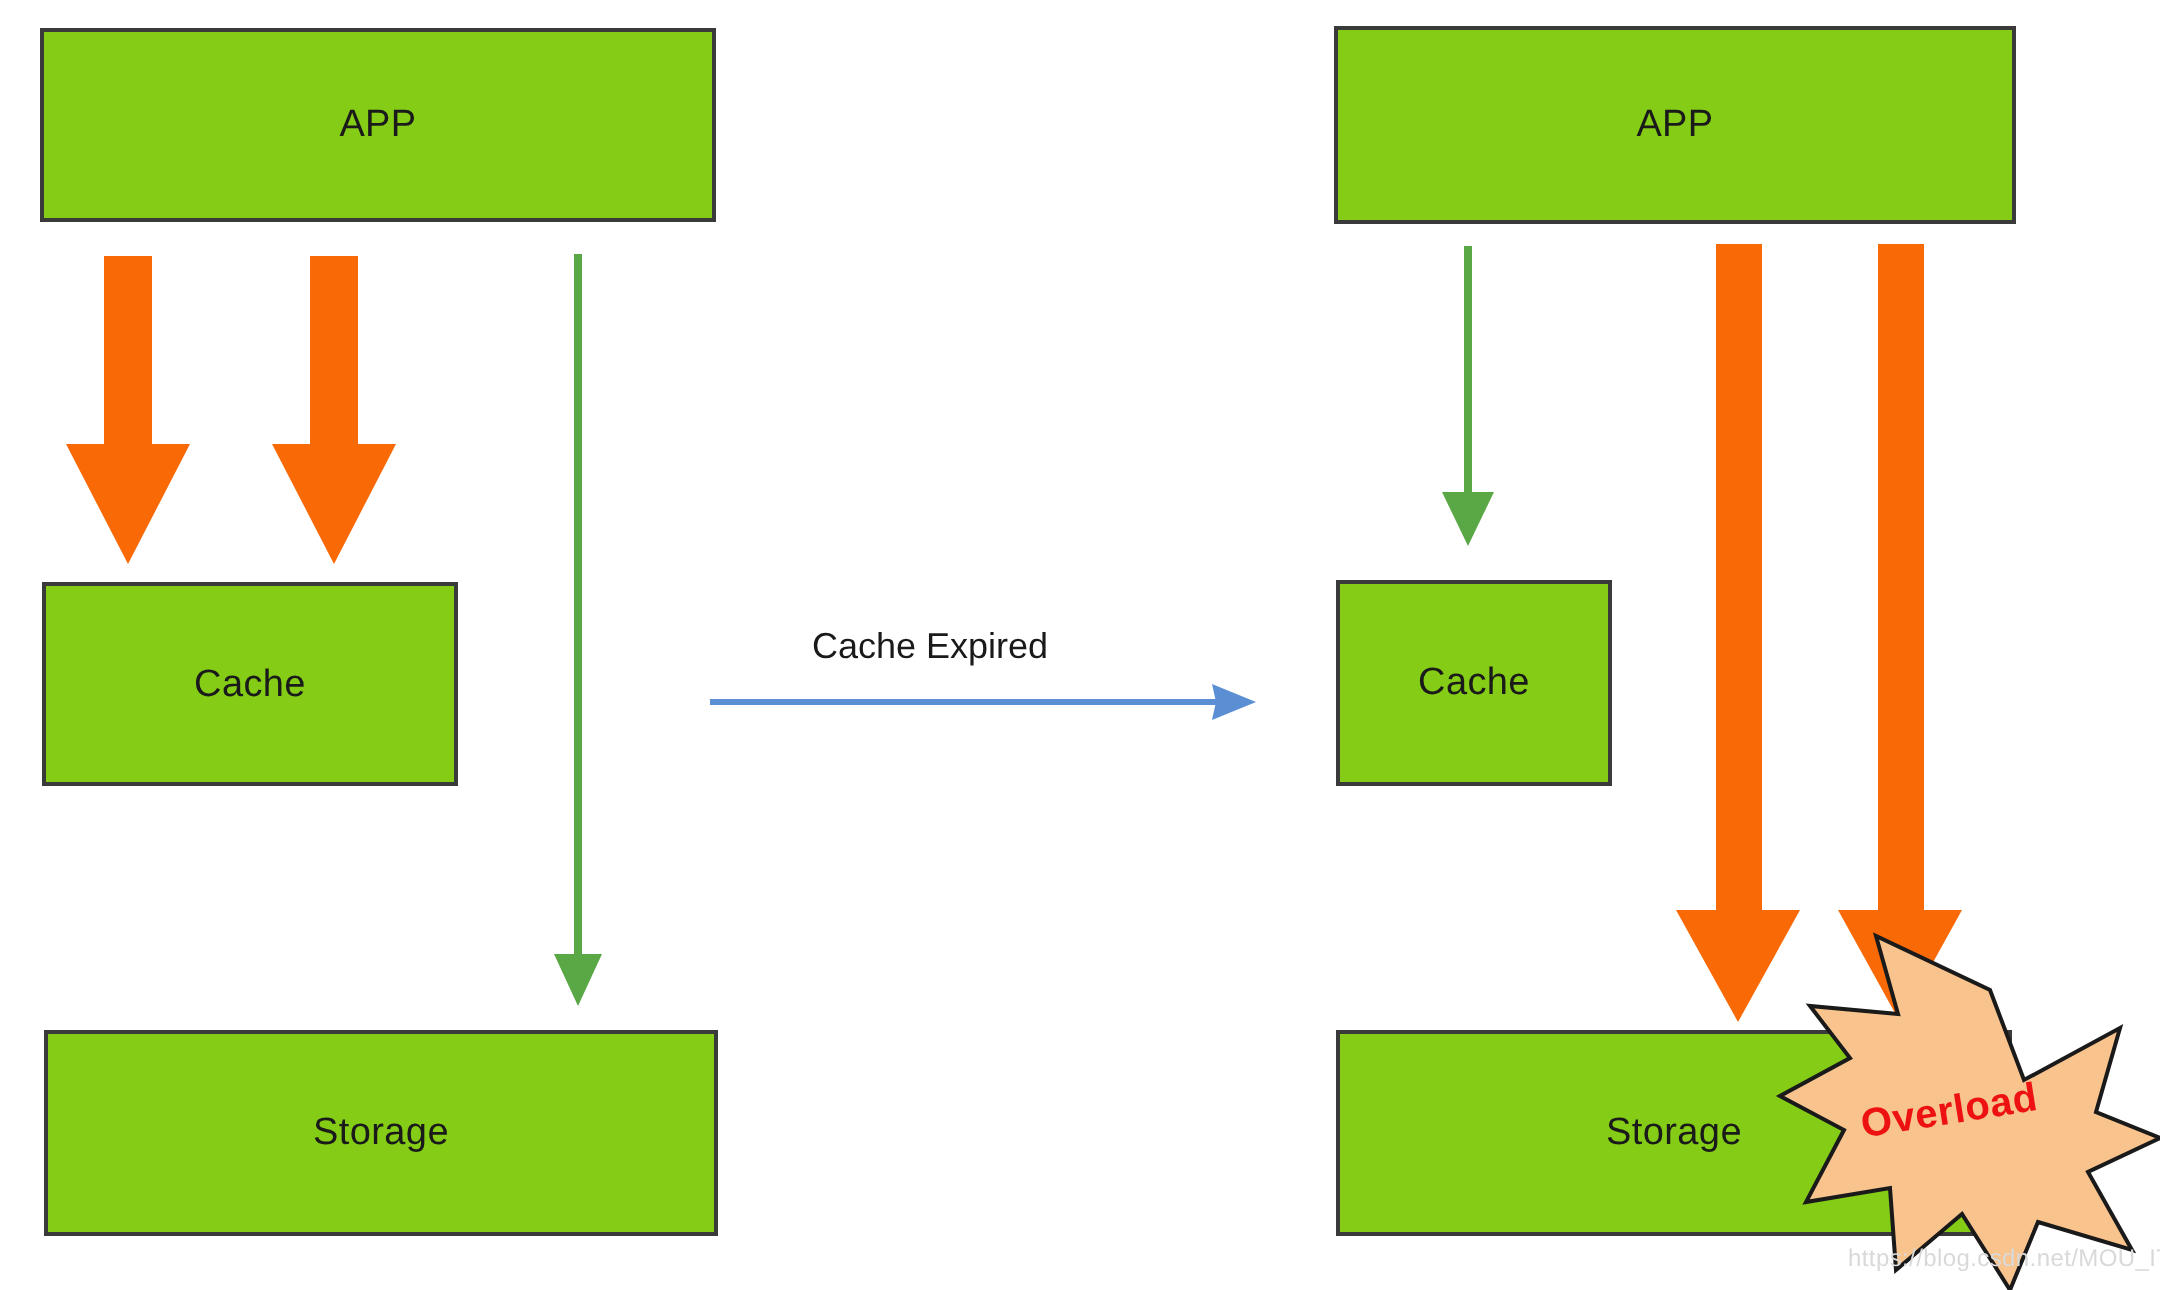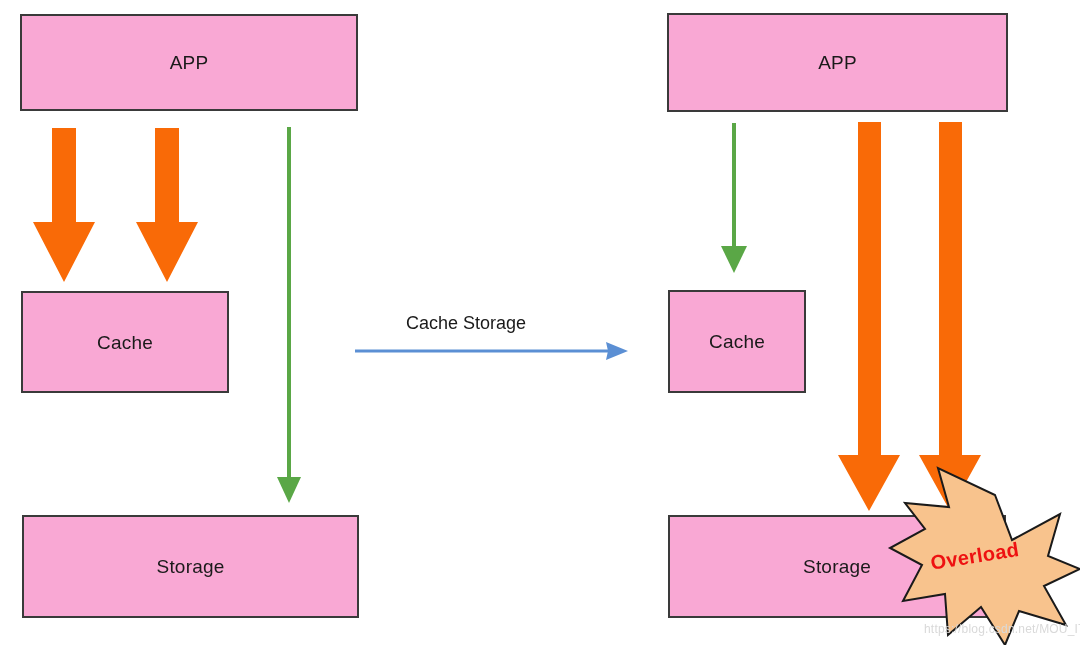--- a/index.html
+++ b/index.html
@@ -15,21 +15,21 @@
     position: relative;
     width: 1080px;
     height: 645px;
     background: #ffffff;
     overflow: hidden;
   }
   .box {
     position: absolute;
     box-sizing: border-box;
     border: 2px solid #3a3a3a;
-    background: #f9a8d4;
+    background: #84cc16;
     display: flex;
     align-items: center;
     justify-content: center;
   }
   .box-label {
     font-family: "Liberation Sans", sans-serif;
     font-size: 19px;
     color: #1a1a1a;
     letter-spacing: 0.2px;
     line-height: 1;
@@ -139,19 +139,19 @@
 
     <polygon fill="#f96a07" points="858,122 881,122 881,455 900,455 869,511 838,455 858,455"></polygon>
 
     <polygon fill="#f96a07" points="939,122 962,122 962,455 981,455 950,511 919,455 939,455"></polygon>
 
     <polygon fill="#f8c38d" stroke="#1a1a1a" stroke-width="2" stroke-linejoin="miter" points="995,495 1012,540 1060,514 1048,556 1080,569 1044,586 1066,625
               1019,611 1005,645 981,607 948,635 945,594 903,601 922,565
               890,548 925,529 905,503 949,507 938,468"></polygon>
   </svg>
 
-  <div class="mid-label">Cache Storage</div>
+  <div class="mid-label">Cache Expired</div>
 
   <div class="overload-text">Overload</div>
 
   <div class="watermark">https://blog.csdn.net/MOU_IT</div>
 
 </div>
 
 </body></html>

